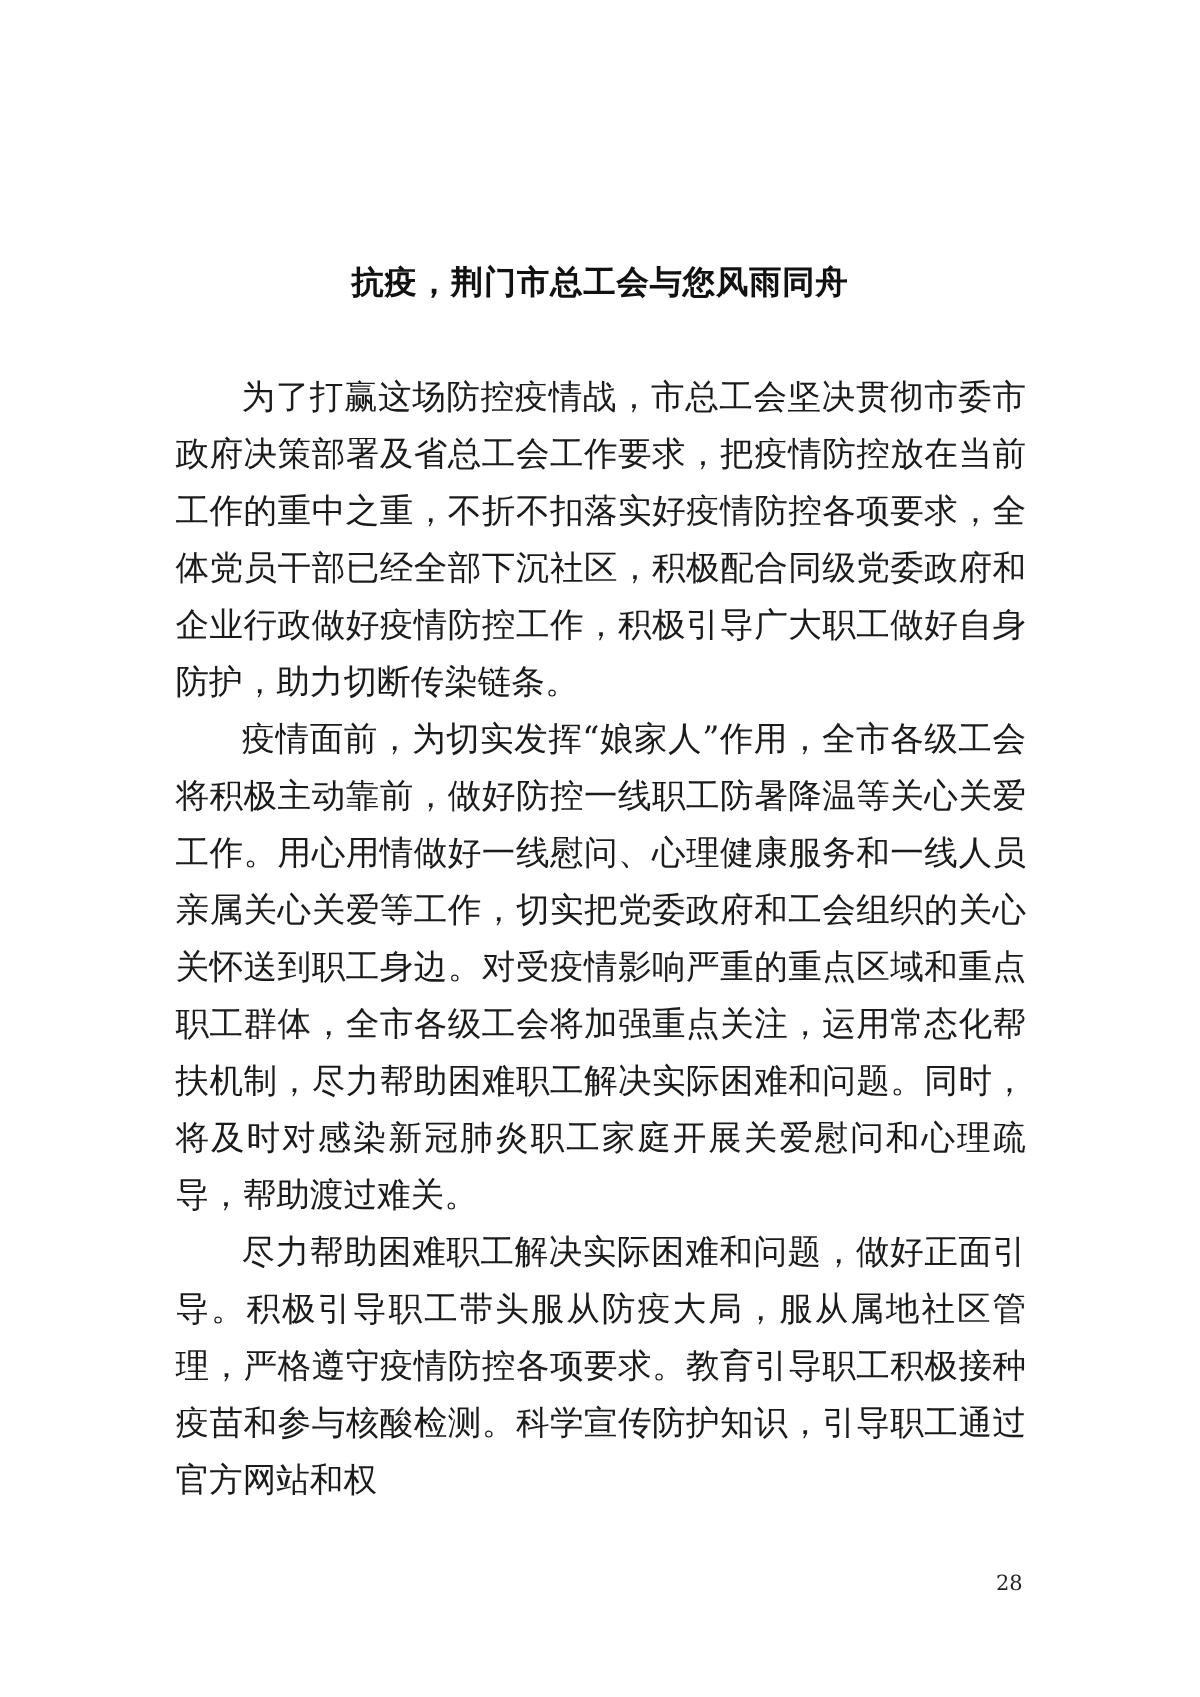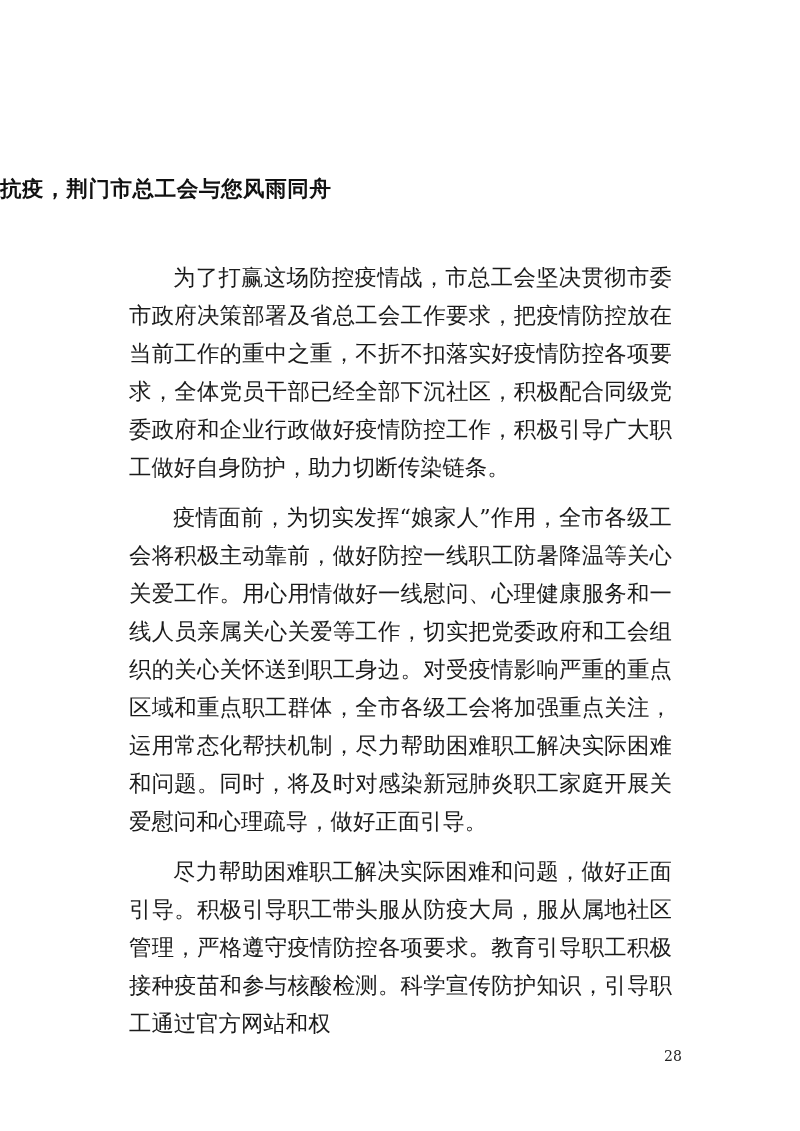--- a/index.html
+++ b/index.html
@@ -21,20 +21,21 @@
     inset: 0;
     background: #ffffff;
   }
 
   
   .doc-title {
     position: absolute;
     left: 0;
     right: 0;
     top: 160px;
+    text-align: center;
     font-family: "DejaVu Serif", "Liberation Serif", serif;
     font-size: 21.5px;
     font-weight: bold;
     letter-spacing: 0.6px;
     color: #111111;
     line-height: 1.4;
   }
 
   
   .body-block {
@@ -46,21 +47,21 @@
 
   .para {
     font-family: "DejaVu Serif", "Liberation Serif", serif;
     font-size: 22.4px;
     line-height: 38px;
     color: #1b1b1b;
     text-align: justify;
     text-justify: inter-character;
     text-align-last: left;
     text-indent: 44px;
-    margin: 12px;
+    margin: 0;
     letter-spacing: 0px;
     word-break: break-all;
   }
 
   
   .page-number {
     position: absolute;
     left: 664px;
     top: 1048px;
     font-family: "DejaVu Serif", "Liberation Serif", serif;
@@ -72,19 +73,19 @@
 </style>
 </head>
 <body>
 
 <div class="page">
 
   <h1 class="doc-title">抗疫，荆门市总工会与您风雨同舟</h1>
 
   <div class="body-block">
     <p class="para">为了打赢这场防控疫情战，市总工会坚决贯彻市委市政府决策部署及省总工会工作要求，把疫情防控放在当前工作的重中之重，不折不扣落实好疫情防控各项要求，全体党员干部已经全部下沉社区，积极配合同级党委政府和企业行政做好疫情防控工作，积极引导广大职工做好自身防护，助力切断传染链条。</p>
-    <p class="para">疫情面前，为切实发挥“娘家人”作用，全市各级工会将积极主动靠前，做好防控一线职工防暑降温等关心关爱工作。用心用情做好一线慰问、心理健康服务和一线人员亲属关心关爱等工作，切实把党委政府和工会组织的关心关怀送到职工身边。对受疫情影响严重的重点区域和重点职工群体，全市各级工会将加强重点关注，运用常态化帮扶机制，尽力帮助困难职工解决实际困难和问题。同时，将及时对感染新冠肺炎职工家庭开展关爱慰问和心理疏导，做好正面引导。</p>
+    <p class="para">疫情面前，为切实发挥“娘家人”作用，全市各级工会将积极主动靠前，做好防控一线职工防暑降温等关心关爱工作。用心用情做好一线慰问、心理健康服务和一线人员亲属关心关爱等工作，切实把党委政府和工会组织的关心关怀送到职工身边。对受疫情影响严重的重点区域和重点职工群体，全市各级工会将加强重点关注，运用常态化帮扶机制，尽力帮助困难职工解决实际困难和问题。同时，将及时对感染新冠肺炎职工家庭开展关爱慰问和心理疏导，帮助渡过难关。</p>
     <p class="para">尽力帮助困难职工解决实际困难和问题，做好正面引导。积极引导职工带头服从防疫大局，服从属地社区管理，严格遵守疫情防控各项要求。教育引导职工积极接种疫苗和参与核酸检测。科学宣传防护知识，引导职工通过官方网站和权</p>
   </div>
 
   <div class="page-number">28</div>
 
 </div>
 
 </body></html>

